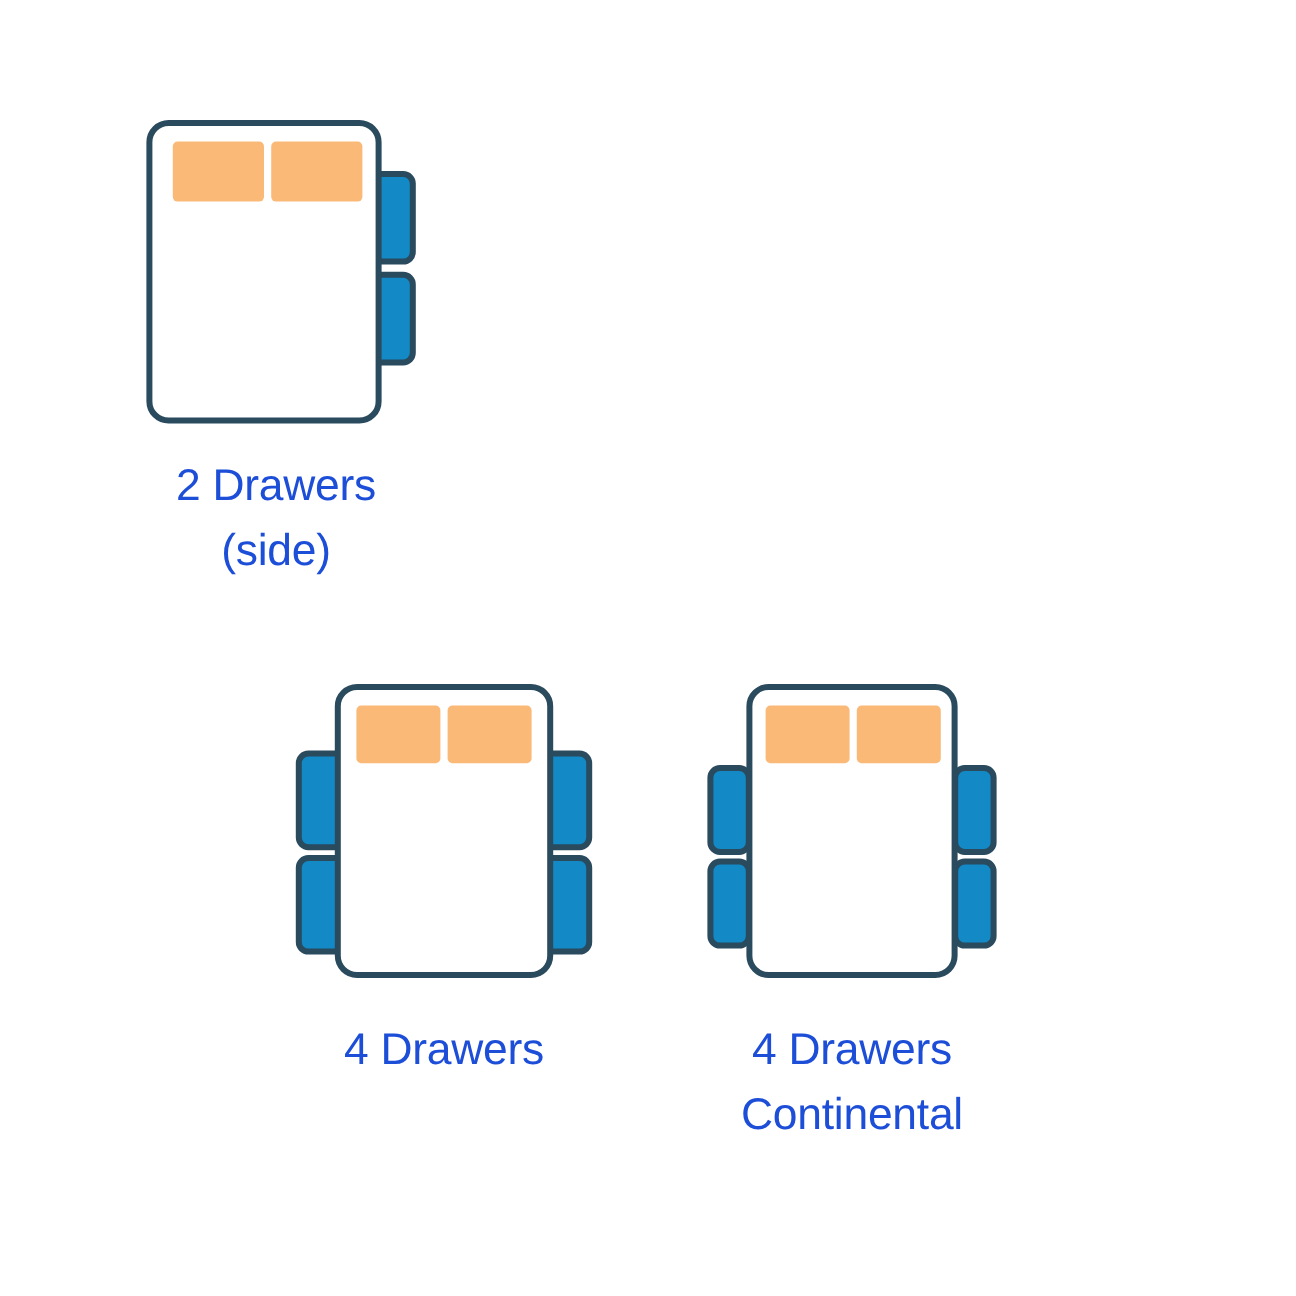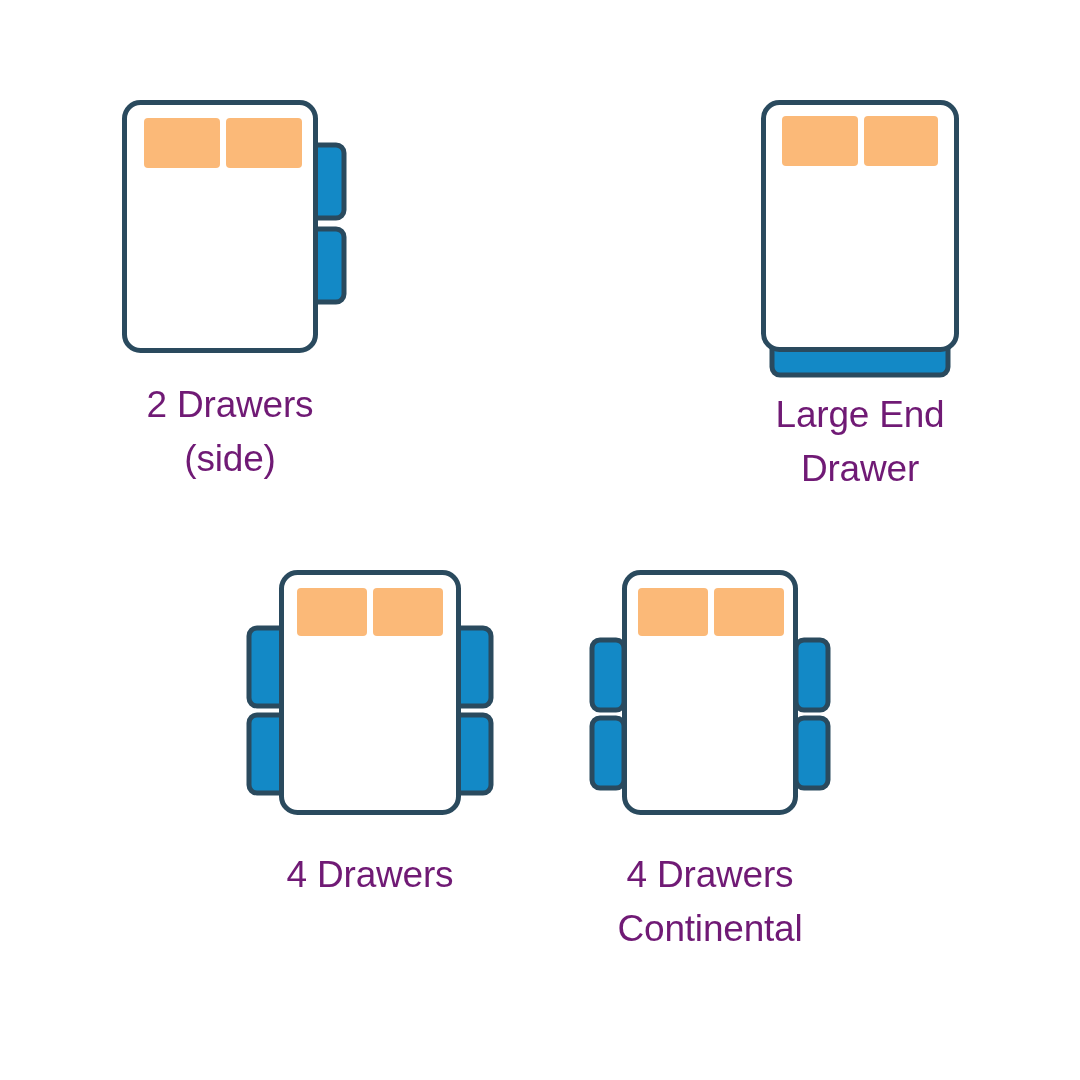--- a/index.html
+++ b/index.html
@@ -22,21 +22,21 @@
     position: absolute;
   }
   .bed-figure {
     position: absolute;
     left: 0;
     top: 0;
   }
   .bed-label {
     position: absolute;
     text-align: center;
-    color: #701a75;
+    color: #1d4ed8;
     font-family: "Liberation Sans", sans-serif;
     font-size: 37px;
     line-height: 1.45;
     letter-spacing: -0.2px;
     white-space: pre-line;
     font-weight: 400;
   }
 </style>
 </head>
 <body>
@@ -52,33 +52,20 @@
       <rect x="24.5" y="12.5" width="191" height="248" rx="16" ry="16" fill="#ffffff" stroke="#2a4a5e" stroke-width="5"></rect>
 
       <rect x="44" y="28" width="76" height="50" rx="4" ry="4" fill="#fbb978"></rect>
       <rect x="126" y="28" width="76" height="50" rx="4" ry="4" fill="#fbb978"></rect>
     </svg>
     <div class="bed-label" style="left:-18px; top:288px; width:296px;">2 Drawers
 (side)</div>
   </div>
 
 
-  <div class="bed-card" style="left:750px; top:90px; width:220px; height:290px;">
-    <svg class="bed-figure" width="220" height="290" viewBox="0 0 220 290">
-
-      <rect x="22" y="248" width="176" height="37" rx="8" ry="8" fill="#1389c6" stroke="#2a4a5e" stroke-width="5"></rect>
-
-      <rect x="13.5" y="12.5" width="193" height="247" rx="16" ry="16" fill="#ffffff" stroke="#2a4a5e" stroke-width="5"></rect>
-
-      <rect x="32" y="26" width="76" height="50" rx="4" ry="4" fill="#fbb978"></rect>
-      <rect x="114" y="26" width="74" height="50" rx="4" ry="4" fill="#fbb978"></rect>
-    </svg>
-    <div class="bed-label" style="left:-30px; top:298px; width:280px;">Large End
-Drawer</div>
-  </div>
 
   <div class="bed-card" style="left:240px; top:560px; width:260px; height:265px;">
     <svg class="bed-figure" width="260" height="265" viewBox="0 0 260 265">
 
       <rect x="9" y="68" width="42" height="78" rx="8" ry="8" fill="#1389c6" stroke="#2a4a5e" stroke-width="5"></rect>
       <rect x="9" y="155" width="42" height="78" rx="8" ry="8" fill="#1389c6" stroke="#2a4a5e" stroke-width="5"></rect>
 
       <rect x="209" y="68" width="42" height="78" rx="8" ry="8" fill="#1389c6" stroke="#2a4a5e" stroke-width="5"></rect>
       <rect x="209" y="155" width="42" height="78" rx="8" ry="8" fill="#1389c6" stroke="#2a4a5e" stroke-width="5"></rect>
 

